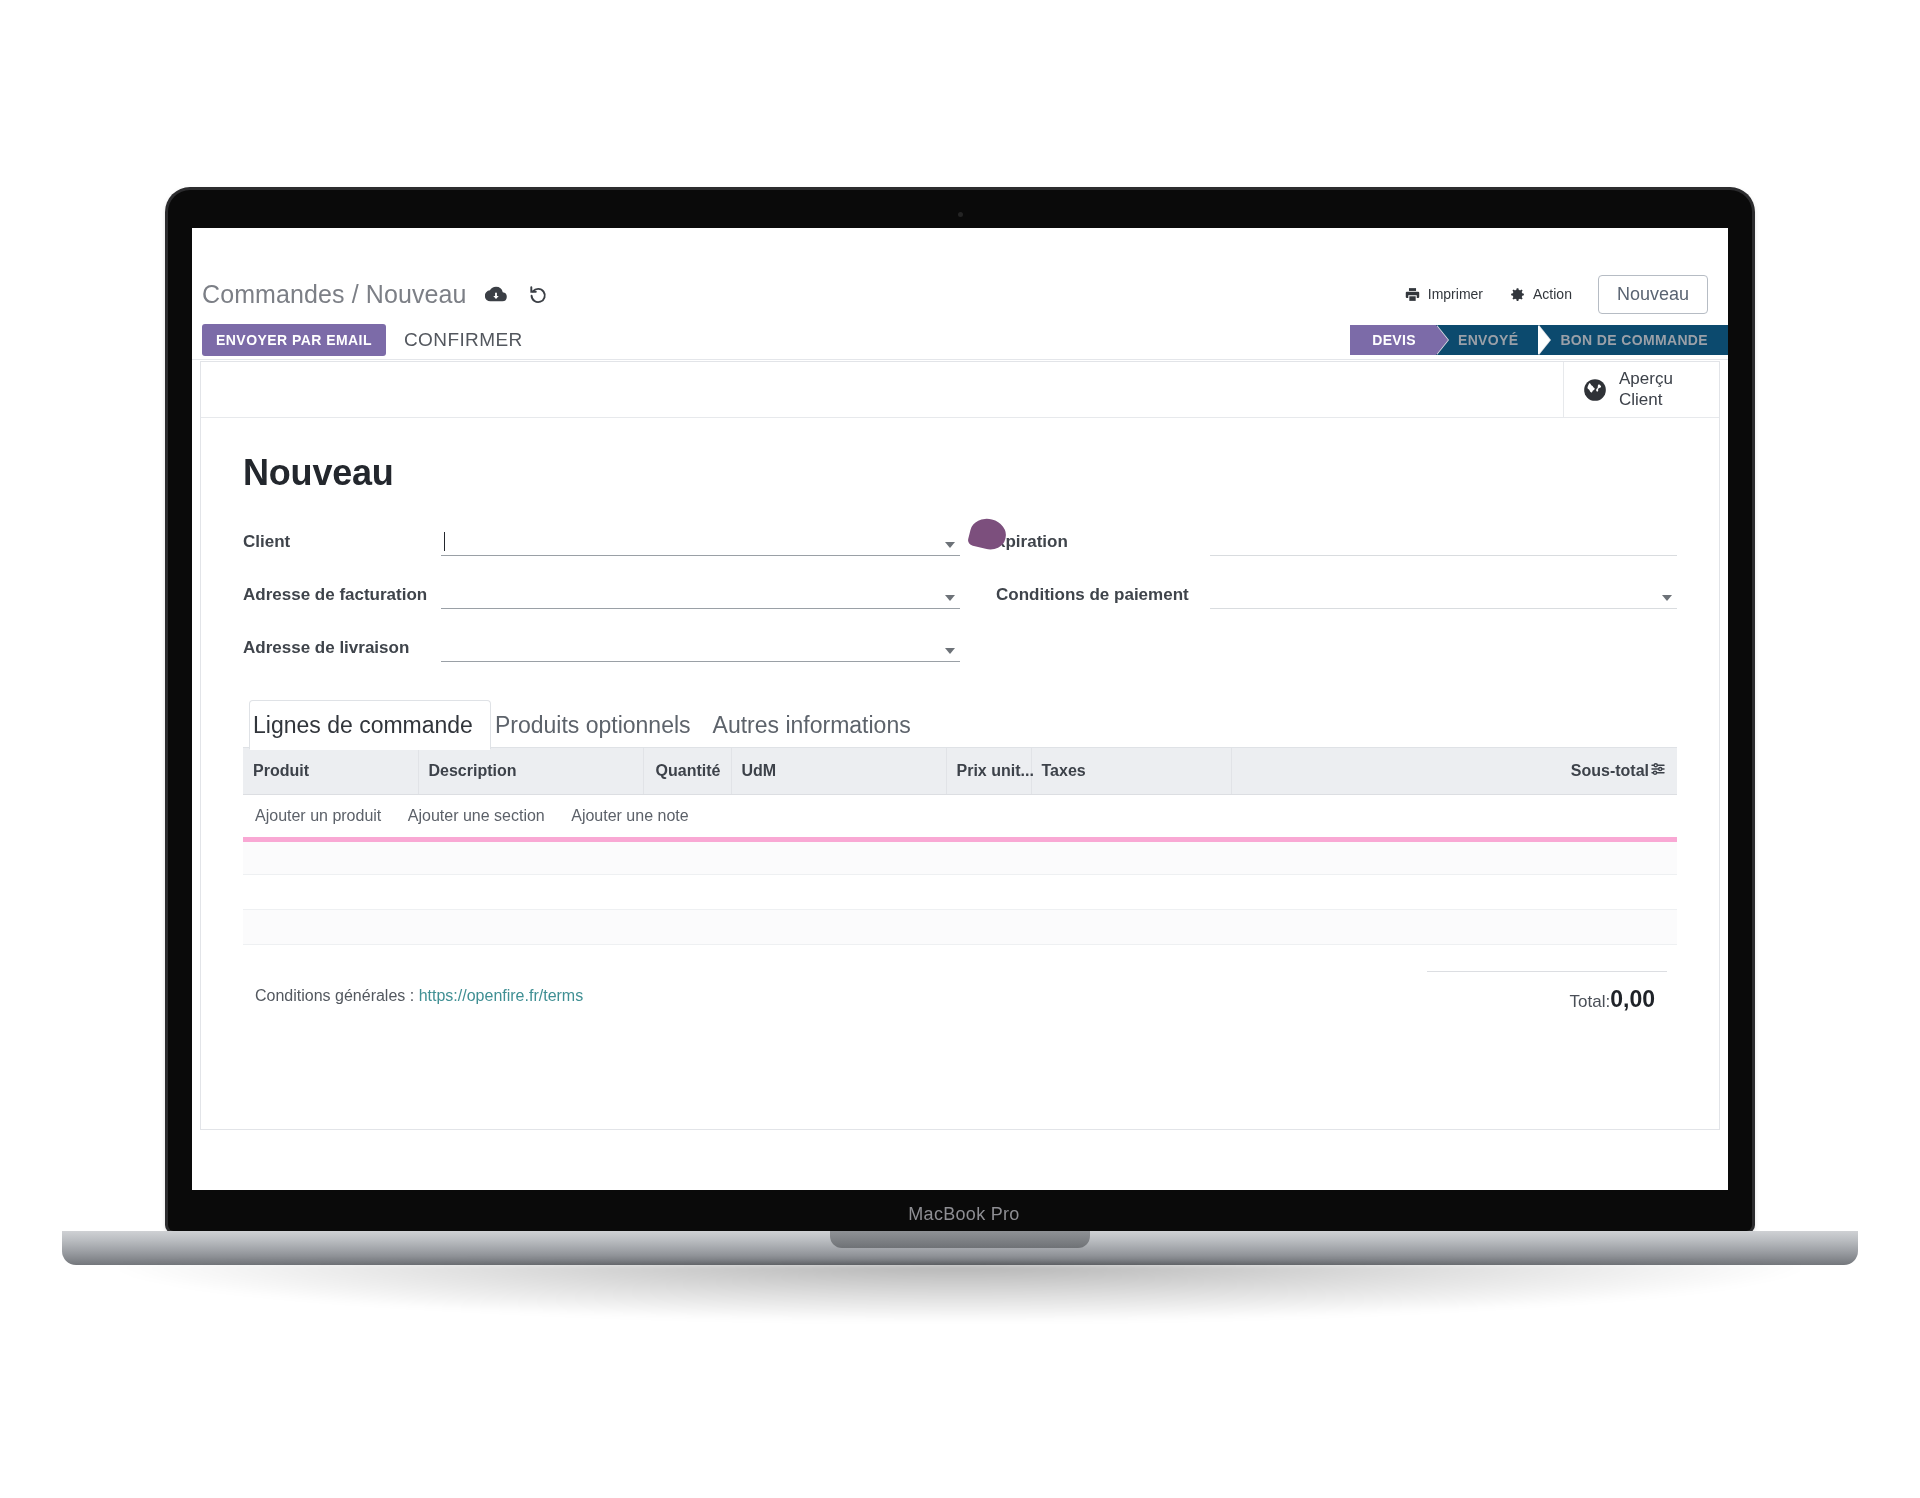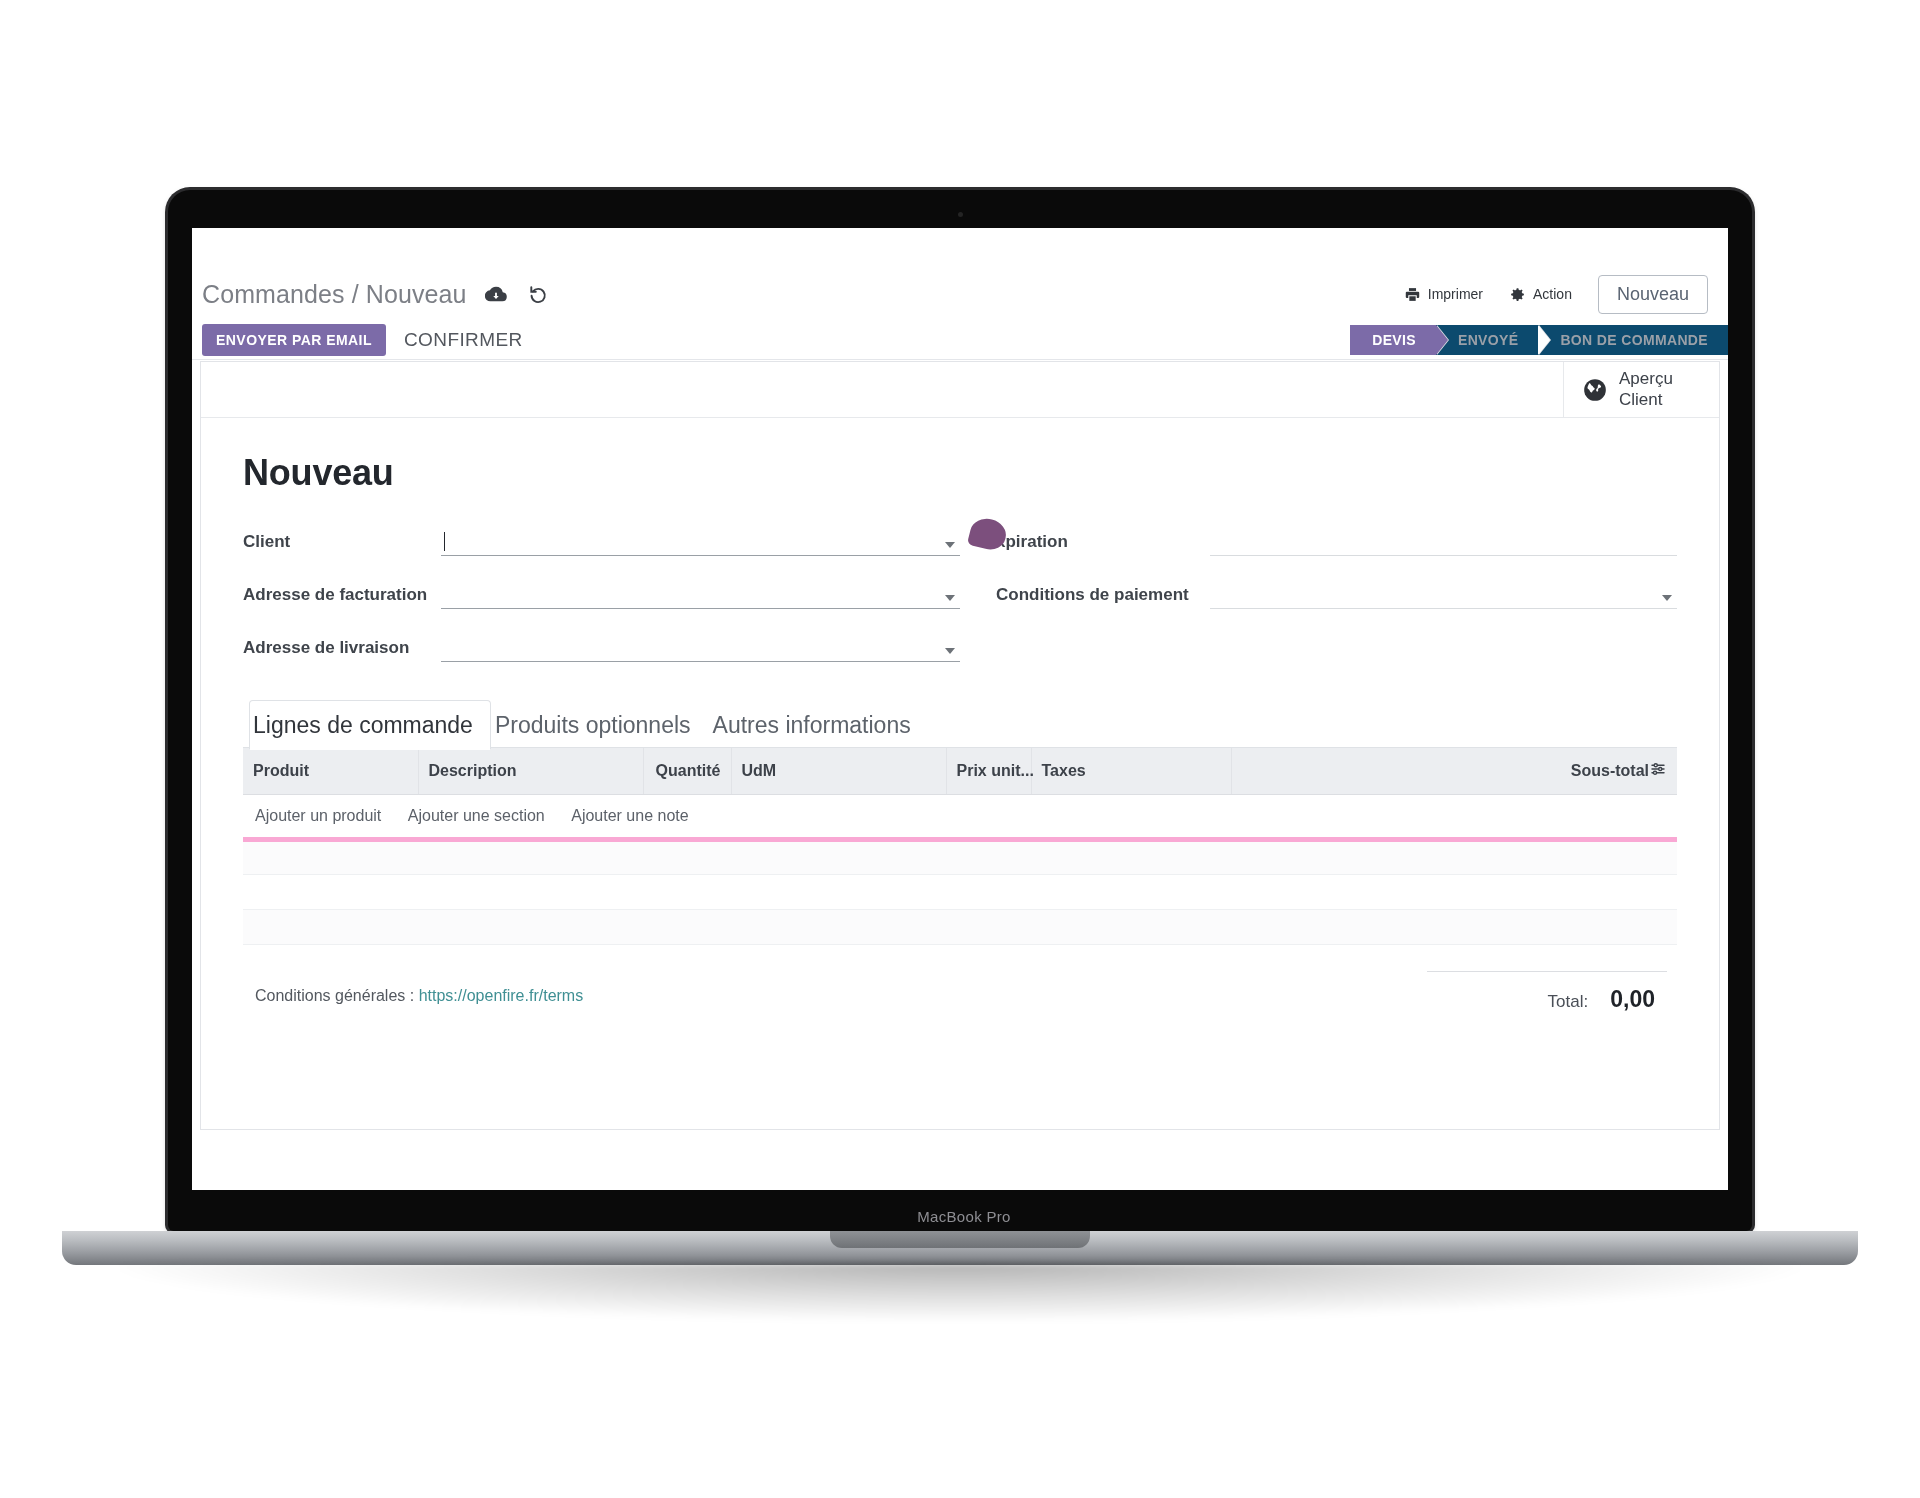--- a/index.html
+++ b/index.html
@@ -35,21 +35,21 @@
     left: 24px; top: 38px;
     width: 1536px; height: 962px;
     background: #ffffff;
     overflow: hidden;
   }
   #bezel-label {
     position: absolute;
     left: 8px; right: 0; bottom: 6px;
     text-align: center;
     color: #8e8e93;
-    font-size: 15px;
+    font-size: 18px;
     letter-spacing: .3px;
   }
   #laptop-base {
     position: absolute;
     left: 62px; top: 1231px;
     width: 1796px; height: 34px;
     background: linear-gradient(180deg,#cfd1d4 0%,#b9bcc0 28%,#9a9da2 62%,#74777c 100%);
     border-radius: 0 0 14px 14px;
   }
   #laptop-base-lip {
@@ -254,21 +254,21 @@
   #sheet-footer {
     display: flex; align-items: flex-start;
     padding: 26px 10px 0 12px;
   }
   #terms-block { font-size: 16px; color: #53585f; padding-top: 16px; }
   #terms-link { color: #3f8f93; }
   #totals-block { margin-left: auto; width: 240px; }
   #total-rule { border-top: 1px solid #dcdee2; }
   #total-row {
     display: flex; align-items: baseline; justify-content: flex-end;
-    gap: 22px; padding: 14px 12px 0 0;
+    padding: 14px 12px 0 0;
   }
   #total-label { font-size: 17px; color: #4a4f57; }
   #total-amount { font-size: 23px; font-weight: 700; color: #1f2328; }
 </style>
 </head>
 <body>
 
 <div id="laptop-mock">
 
   <div id="laptop-screen-body">

